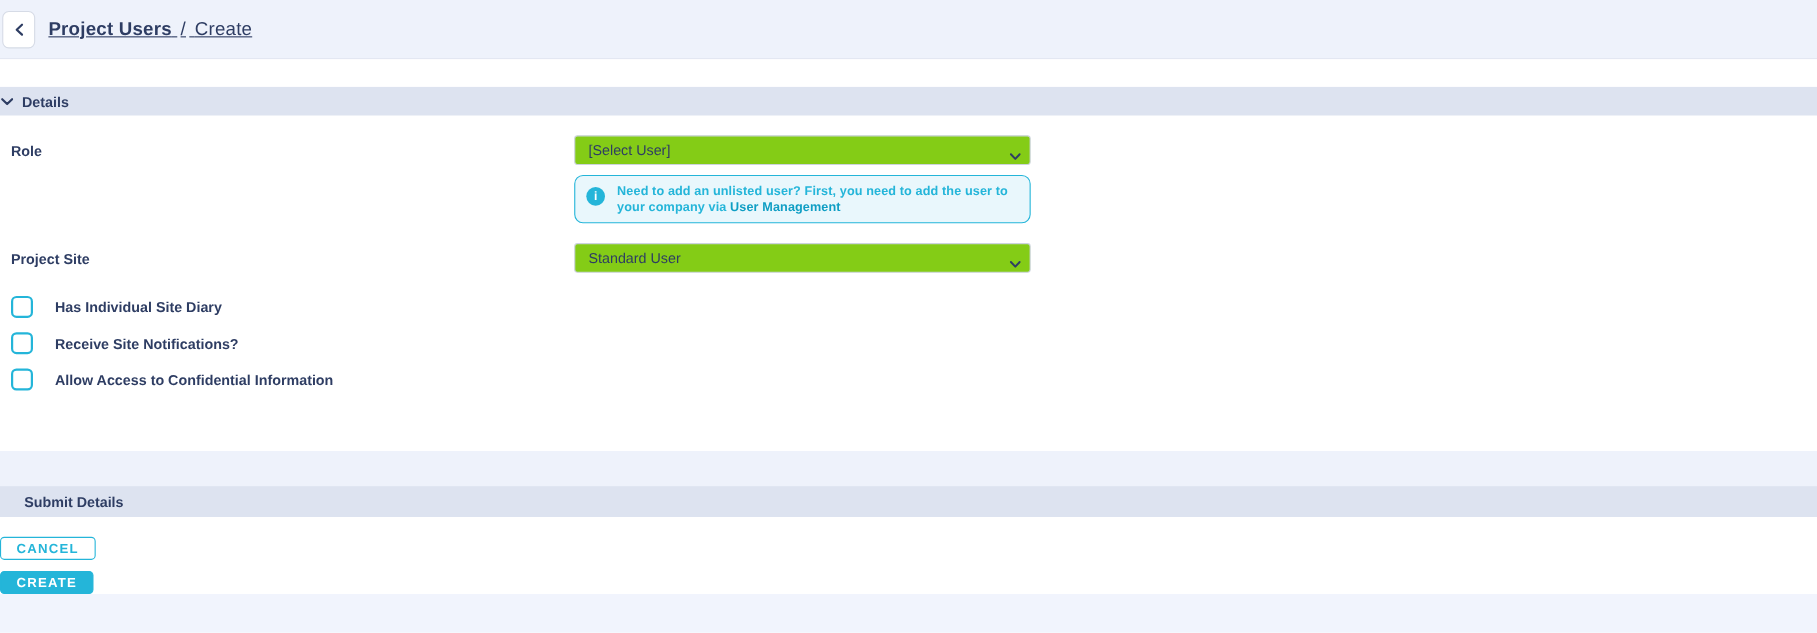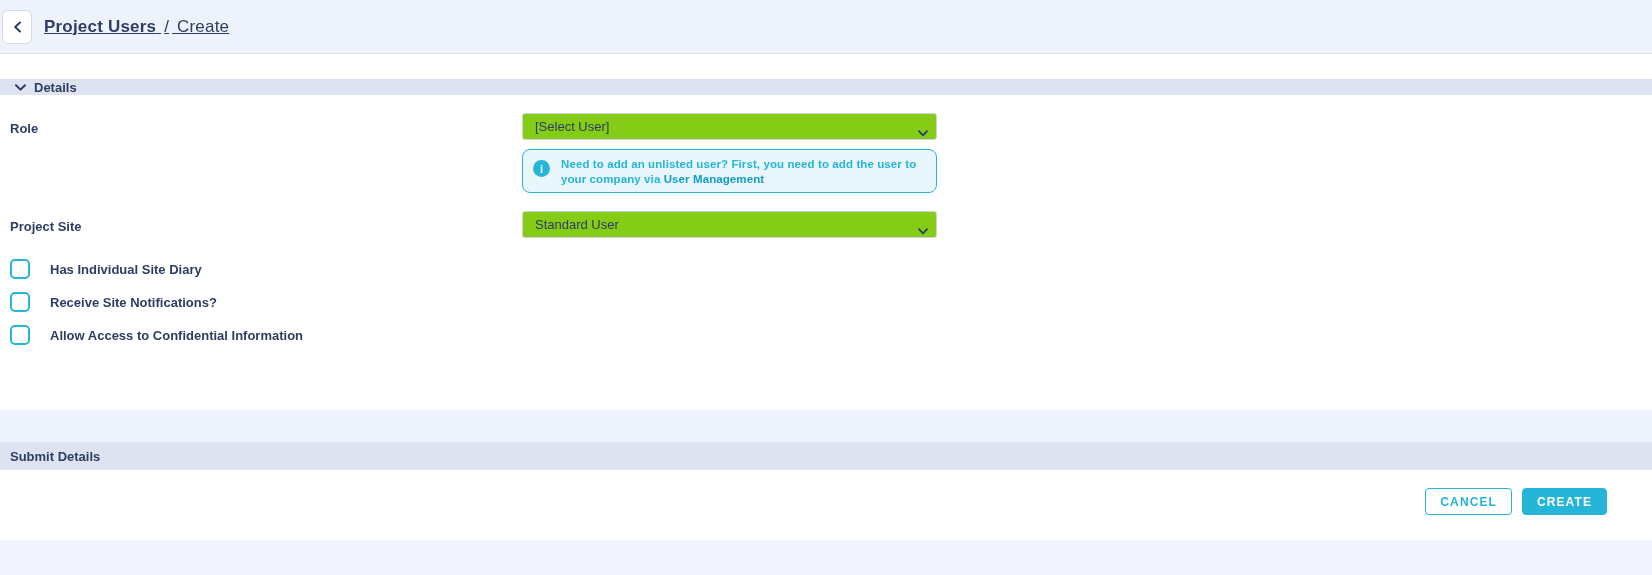--- a/index.html
+++ b/index.html
@@ -26,28 +26,28 @@
   }
   .page-title { margin:0 0 0 12px; font-size:17px; letter-spacing:.2px; color:#2e3d63; font-weight:400; }
   .page-title .t-bold { font-weight:700; }
   .page-title .t-sep { margin:0 3px; font-weight:400; }
   .page-title .t-light { font-weight:400; }
 
   
   .card-top { background:#ffffff; height:356px; }
   .card-spacer { height:25px; background:#ffffff; }
   .section-bar {
-    height:16px; background:#dde3f0;
-    display:flex; align-items:center; padding-left:15px;
+    height:26px; background:#dde3f0;
+    display:flex; align-items:center; padding-left:1px;
     font-size:13px; font-weight:700; color:#2e3d63;
     cursor:pointer;
   }
   .section-bar .bar-label { margin-left:8px; }
   .submit-bar { height:28px; cursor:default; }
-  .submit-bar .bar-label { margin-left:0; padding-left:-5px; }
+  .submit-bar .bar-label { margin-left:12px; padding-left:-5px; }
   .submit-bar { padding-left:10px; }
 
   .form-content { padding-top:0; }
   .form-row { display:flex; }
   .row-user { margin-top:18px; }
   .row-role { margin-top:18px; }
   .label-col { width:522px; padding-left:10px; padding-top:6px; }
   .field-label { font-size:13px; font-weight:600; color:#2e3d63; }
   .field-col { width:415px; }
 
@@ -90,22 +90,22 @@
     background:#ffffff; cursor:pointer;
   }
   .checkbox-row .cb-label {
     margin-left:20px; font-size:13px; font-weight:600; color:#2e3d63; cursor:pointer;
   }
 
   .section-gap { height:32px; background:#eef2fb; }
 
   .actions-area {
     height:70px; background:#ffffff;
-    display:flex; justify-content:flex-end; align-items:flex-start;
-    padding-top:18px; padding-right:45px; gap:10px;
+    display:flex; justify-content:flex-start; align-items:flex-start;
+    padding-top:18px; padding-right:32px; gap:10px;flex-direction:column;
   }
   .btn {
     height:27px; border-radius:4px; font-family:"Liberation Sans", sans-serif;
     font-size:12px; font-weight:700; letter-spacing:1.1px;
     display:inline-flex; align-items:center; justify-content:center;
     cursor:pointer;
   }
   .btn-cancel { min-width:85px; padding:0 14px; background:#ffffff; border:1px solid #24b5d9; color:#24b5d9; }
   .btn-create { min-width:80px; padding:0 14px; background:#24b5d9; border:1px solid #24b5d9; color:#ffffff; }
 

